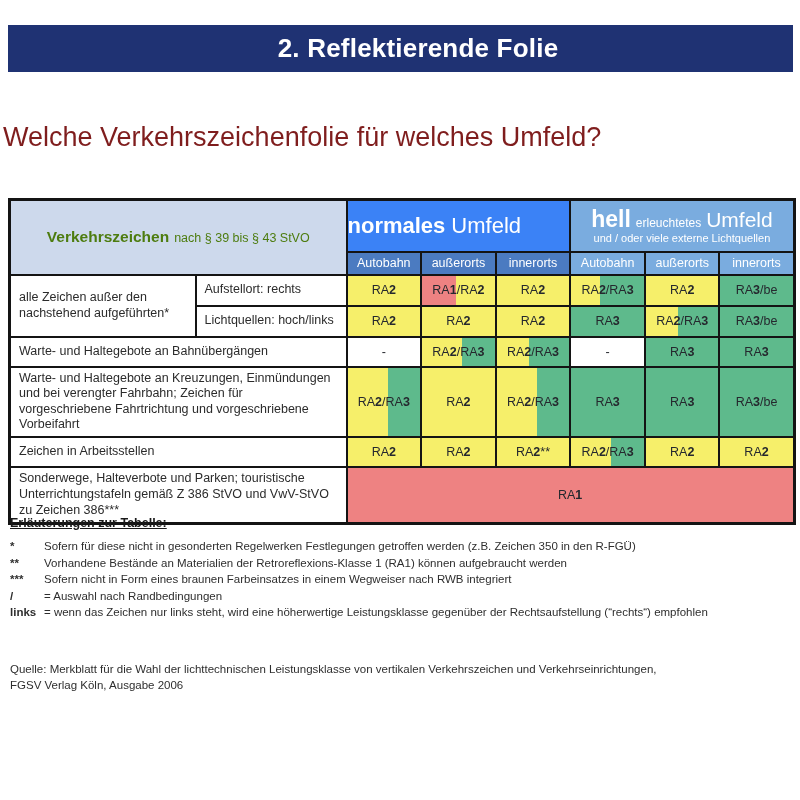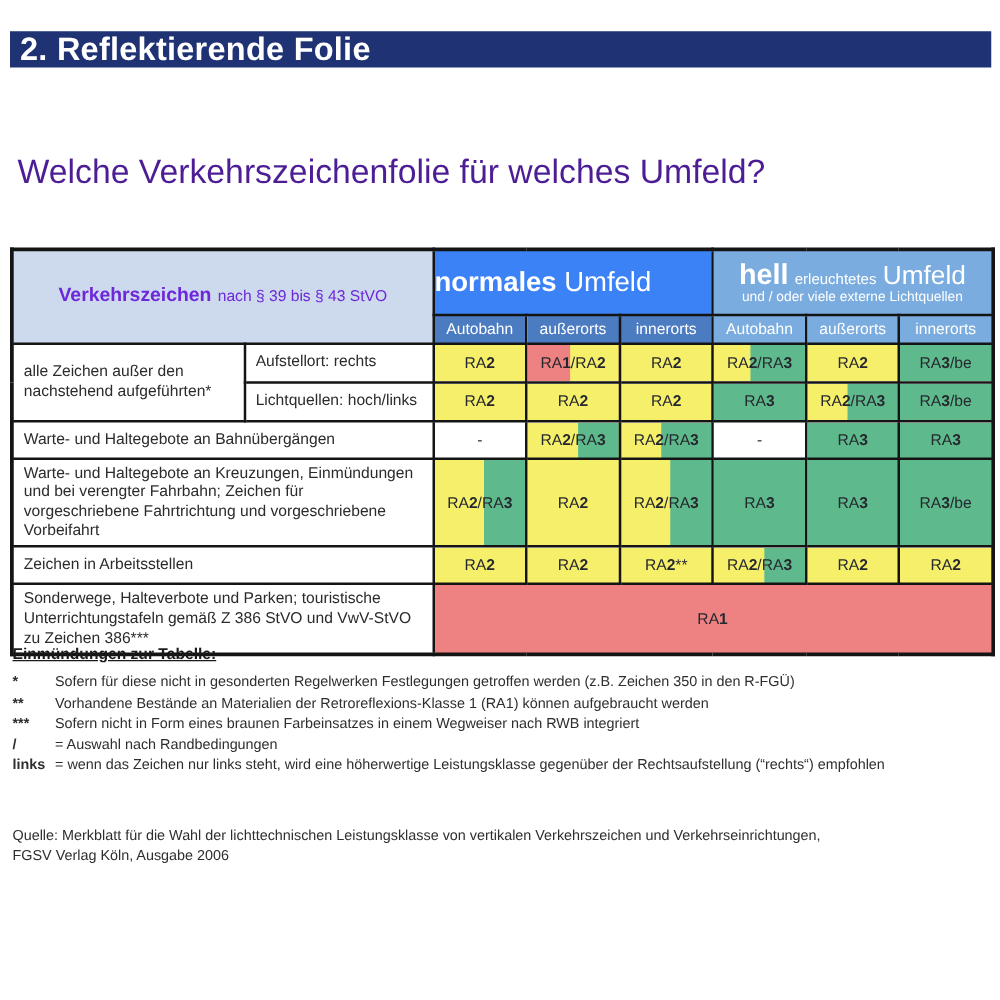--- a/index.html
+++ b/index.html
@@ -3,49 +3,50 @@
 <meta charset="utf-8">
 <style>
   * { margin:0; padding:0; box-sizing:border-box; }
   html,body { background:#ffffff; }
   body {
     width:800px; height:800px;
     font-family:"Liberation Sans", sans-serif;
     color:#222; position:relative; overflow:hidden;
   }
   .title-bar {
-    position:absolute; left:8px; top:25px; width:785px; height:29px;
+    position:absolute; left:8px; top:25px; width:785px; height:47px;
     background:#1f3273; color:#ffffff;
     font-size:26px; font-weight:bold;
-    display:flex; align-items:center; padding-left:8px;
+    display:flex; align-items:center; padding-left:35px;
     letter-spacing:0.2px;
+    justify-content:center;
   }
   .subtitle {
-    position:absolute; left:14px; top:122px;
-    font-size:27px; color:#4c1d95; font-weight:400;
+    position:absolute; left:3px; top:122px;
+    font-size:27px; color:#7f1d1d; font-weight:400;
   }
   table.matrix {
     position:absolute; left:8px; top:198px;
     border-collapse:collapse; table-layout:fixed; width:785px;
     font-size:12.5px;
   }
   table.matrix col.c-lab1{width:186px;}
   table.matrix col.c-lab2{width:151px;}
   table.matrix col.c-d{width:74.6px;}
   table.matrix td, table.matrix th {
     border:2px solid #141414; vertical-align:middle;
     overflow:hidden;
   }
   table.matrix { border:3px solid #141414; }
   tr.h-head{height:52px;} tr.h-sub{height:23px;}
   tr.h-r1a{height:31px;} tr.h-r1b{height:31px;}
   tr.h-r2{height:30px;} tr.h-r3{height:59px;}
   tr.h-r4{height:30px;} tr.h-r5{height:56px;}
   .corner {
-    background:#cdd9ec; text-align:center; color:#6d28d9;
+    background:#cdd9ec; text-align:center; color:#4d7c0f;
   }
   .corner .big{font-size:15.5px; font-weight:bold; margin-right:5px;}
   .corner .small{font-size:12.5px; font-weight:400;}
   .grp-normal {
     background:#3b82f6; color:#ffffff; text-align:left;
   }
   .grp-normal .big-b{font-size:22px; font-weight:bold; margin-right:6px;}
   .grp-normal .big{font-size:22px; font-weight:400;}
   .grp-hell {
     background:#7aacdf; color:#ffffff; text-align:center; line-height:1.05;
@@ -166,21 +167,21 @@
     </tr>
 
     <tr class="h-r5">
       <td class="lab" colspan="2">Sonderwege, Halteverbote und Parken; touristische Unterrichtungstafeln gemäß Z 386 StVO und VwV-StVO zu Zeichen 386***</td>
       <td class="v" colspan="6" style="background: rgb(238, 130, 130);">RA<b>1</b></td>
     </tr>
   </tbody>
 </table>
 
 <div class="legend">
-  <div class="legend-title">Einmündungen zur Tabelle:</div>
+  <div class="legend-title">Erläuterungen zur Tabelle:</div>
   <div class="legend-row">
     <span class="marker">*</span>
     <span class="txt">Sofern für diese nicht in gesonderten Regelwerken Festlegungen getroffen werden (z.B. Zeichen 350 in den R-FGÜ)</span>
   </div>
   <div class="legend-row">
     <span class="marker">**</span>
     <span class="txt">Vorhandene Bestände an Materialien der Retroreflexions-Klasse 1 (RA1) können aufgebraucht werden</span>
   </div>
   <div class="legend-row">
     <span class="marker">***</span>

